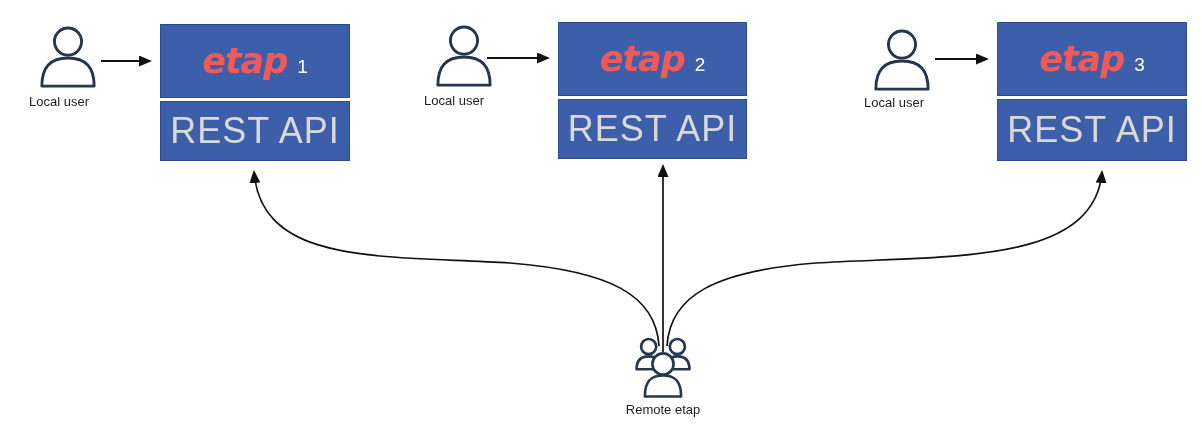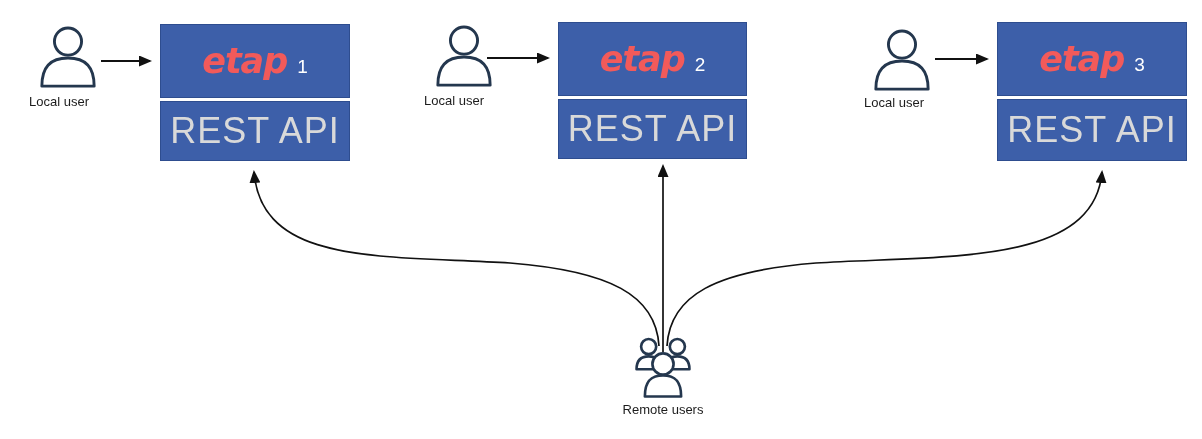--- a/index.html
+++ b/index.html
@@ -138,15 +138,15 @@
     </g>
     <g>
       <circle cx="64" cy="14" r="10" fill="#ffffff" stroke="#24374e" stroke-width="3.5"></circle>
       <path d="M48,44 C48,31 55,27 64,27 C73,27 80,31 80,44 Z" fill="#ffffff" stroke="#24374e" stroke-width="3.5" stroke-linejoin="round"></path>
     </g>
     <g>
       <circle cx="45" cy="37" r="14" fill="#ffffff" stroke="#24374e" stroke-width="3.5"></circle>
       <path d="M21,80 C21,59 30,52 45,52 C60,52 69,59 69,80 Z" fill="#ffffff" stroke="#24374e" stroke-width="3.5" stroke-linejoin="round"></path>
     </g>
   </svg>
-  <div class="diagram-label centered" style="left:585px; top:402px; width:156px;">Remote users</div>
+  <div class="diagram-label centered" style="left:585px; top:402px; width:156px;">Remote etap</div>
 
 </div>
 
 </body></html>

